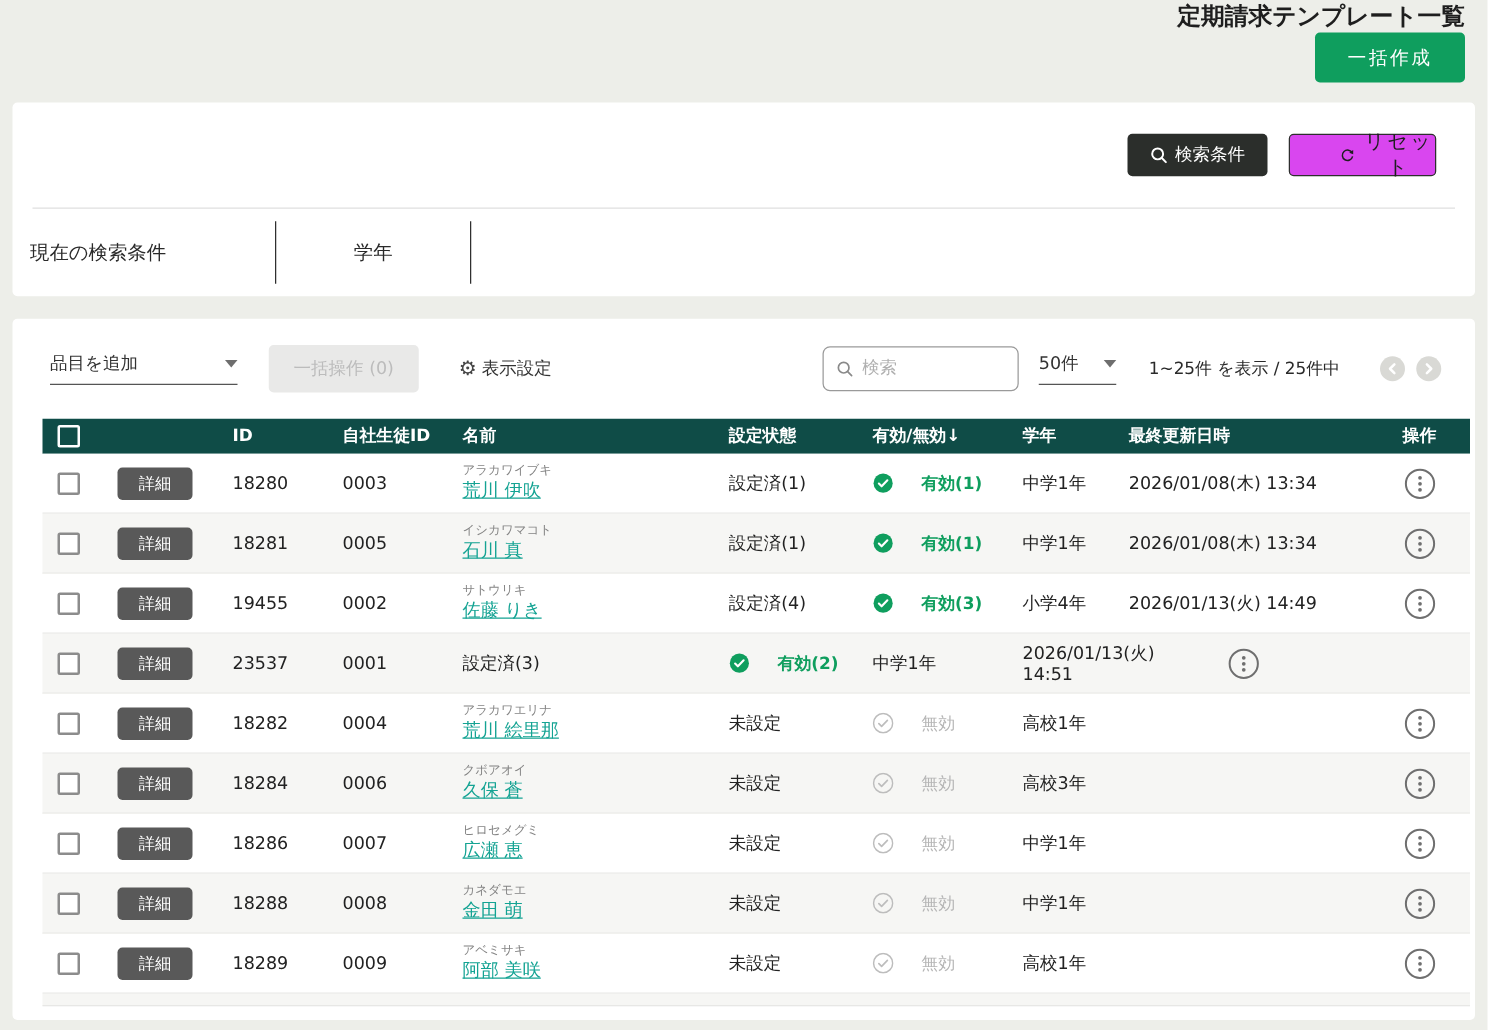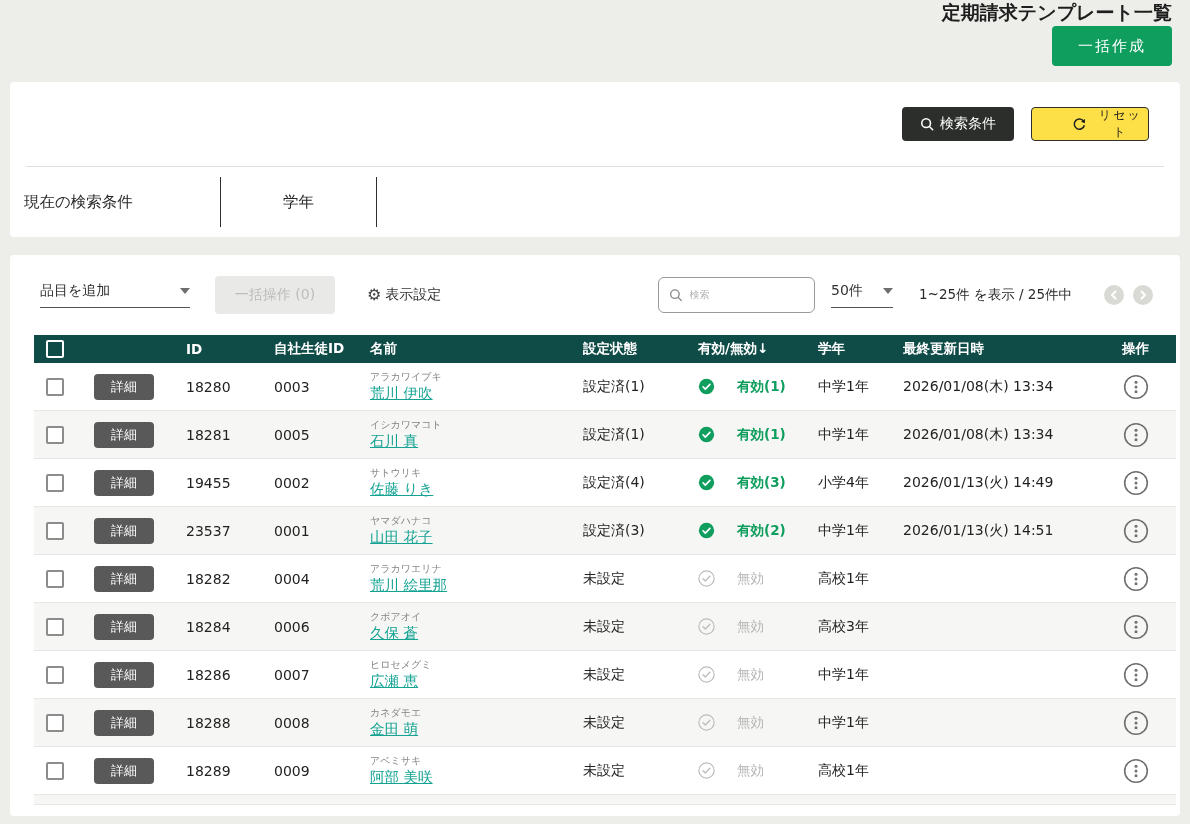--- a/index.html
+++ b/index.html
@@ -31,22 +31,22 @@
   .card{background:#fff;border-radius:4px;margin:0 10px;}
   .filter-card{height:155px;}
   .filter-buttons{height:84px;display:flex;align-items:center;justify-content:flex-end;
     gap:17px;padding:0 31px 0 16px;}
   .btn-search-cond{
     height:34px;width:112px;border:none;border-radius:4px;background:var(--dark-btn);
     color:#fff;font-size:14px;display:flex;align-items:center;justify-content:center;gap:6px;
     cursor:pointer;font-family:inherit;text-align:right;
   }
   .btn-reset{
-    height:34px;width:118px;background:#fde047;border:1.5px solid #2e2e2e;border-radius:4px;
-    color:#1e1e1e;font-size:12px;letter-spacing:2px;display:flex;align-items:center;
+    height:34px;width:118px;background:#d946ef;border:1.5px solid #2e2e2e;border-radius:4px;
+    color:#1e1e1e;font-size:16px;letter-spacing:2px;display:flex;align-items:center;
     justify-content:center;gap:6px;cursor:pointer;font-family:inherit;padding-left:40px;
   }
   .filter-divider{height:1px;background:#e0e0e0;margin:0 16px;}
   .filter-conditions{height:70px;display:flex;align-items:center;}
   .cond-label{padding-left:14px;width:210px;font-size:15.5px;color:#2a2a2a;}
   .v-divider{width:1px;height:50px;background:#2f2f2f;}
   .cond-item{width:155px;text-align:center;font-size:15.5px;color:#2a2a2a;}
   
   .table-card{margin-top:18px;height:561px;overflow:hidden;}
   .toolbar{height:80px;display:flex;align-items:center;padding:0 27px 0 30px;}
@@ -62,21 +62,21 @@
     margin-left:25px;width:120px;height:38px;border:none;border-radius:4px;background:#e9e9e8;
     color:#bcbcbc;font-size:14px;cursor:default;font-family:inherit;
   }
   .display-settings{margin-left:32px;display:flex;align-items:center;gap:4px;cursor:pointer;
     font-size:14px;color:#333;}
   .gear{font-size:16px;color:#444;line-height:1;}
   .search-box{
     margin-left:auto;width:157px;height:36px;border:1px solid #9a9a9a;border-radius:6px;
     display:flex;align-items:center;padding:0 10px;gap:7px;background:#fff;
   }
-  .search-box input{border:none;outline:none;width:100%;font-size:10px;font-family:Liberation Mono, monospace;color:#333;}
+  .search-box input{border:none;outline:none;width:100%;font-size:14px;font-family:Liberation Serif, serif;color:#333;}
   .search-box input::placeholder{color:#b0b0b0;}
   .pagesize-select{width:62px;margin-left:16px;}
   .range-text{margin-left:26px;font-size:13.5px;color:#2a2a2a;white-space:nowrap;}
   .pager{display:flex;gap:9px;margin-left:32px;}
   .pager-btn{width:20px;height:20px;border-radius:50%;background:#d9d9d5;border:none;
     display:flex;align-items:center;justify-content:center;cursor:default;padding:0;}
   
   .tbl{margin:0 24px;width:1142px;}
   .grid-row{
     display:grid;
@@ -309,24 +309,20 @@
 
   <div class="grid-row trow on">
     <div class="cell c-check">
       <input type="checkbox" class="row-check" style="">
     </div>
     <div class="cell">
       <button class="btn-detail">詳細</button>
     </div>
     <div class="cell">23537</div>
     <div class="cell">0001</div>
-    <div class="cell c-name">
-      <span class="furigana">ヤマダハナコ</span>
-      <a class="name-link">山田 花子</a>
-    </div>
     <div class="cell">設定済(3)</div>
     <div class="cell c-enabled">
       <svg width="17" height="17" viewBox="0 0 20 20">
               <circle class="cc-bg" cx="10" cy="10" r="9"></circle>
               <path class="cc-check" d="M6 10.4l2.6 2.6L14 7.4"></path>
             </svg>
       <span>有効(2)</span>
     </div>
     <div class="cell">中学1年</div>
     <div class="cell">2026/01/13(火) 14:51</div>

